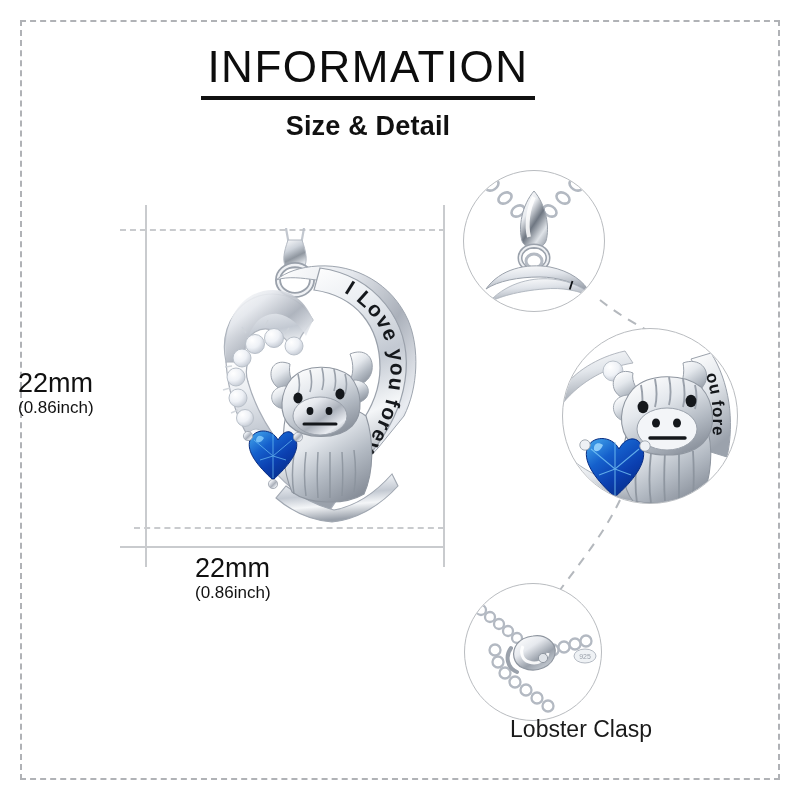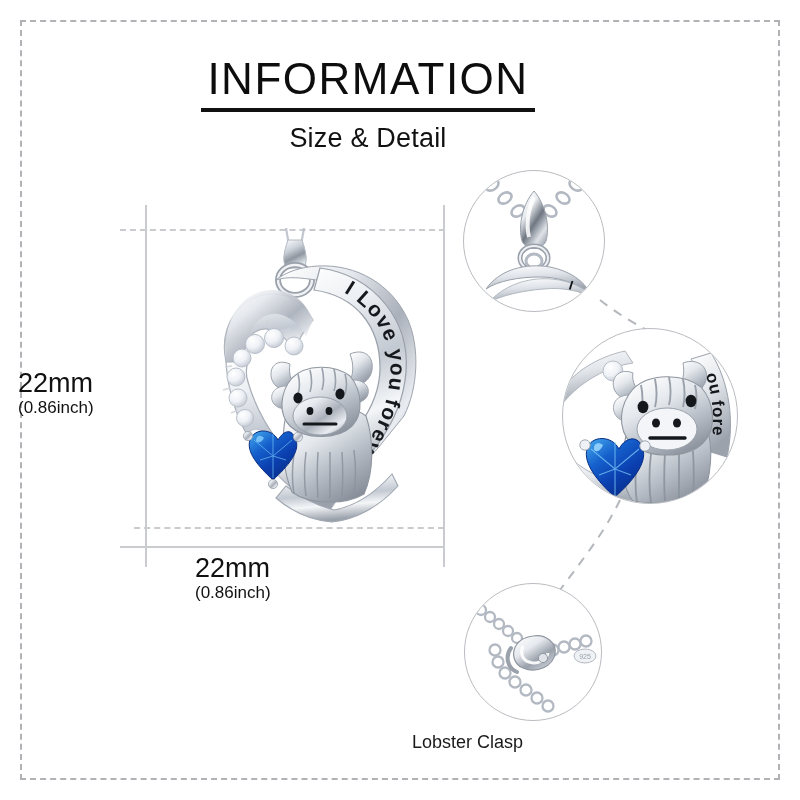--- a/index.html
+++ b/index.html
@@ -27,38 +27,38 @@
     position: absolute;
     left: 20px; top: 20px;
     width: 760px; height: 760px;
     border: 2px dashed #b0b2b6;
     box-sizing: border-box;
     pointer-events: none;
   }
   
   .header {
     position: absolute;
-    left: 0; top: 56px;
+    left: 0; top: 44px;
     width: 736px;
     text-align: center;
   }
   .title {
     font-size: 44px;
     letter-spacing: 1.5px;
     font-weight: 400;
     line-height: 1.05;
     color: #0d0d0d;
     display: inline-block;
     padding: 0 6px 6px 6px;
     border-bottom: 4px solid #111;
   }
   .subtitle {
     margin-top: 11px;
     font-size: 27px;
-    font-weight: 400;
+    font-weight: 700;
     color: #111;
     letter-spacing: 0.2px;
   }
   
   .guide-v {
     position: absolute;
     left: 145px; top: 205px;
     width: 2px; height: 362px;
     background: #c9cbce;
   }
@@ -115,24 +115,24 @@
     border-radius: 50%;
     background: #ffffff;
     overflow: hidden;
   }
   .circle-bail   { left: 463px; top: 170px;  width: 140px; height: 140px; }
   .circle-cow    { left: 562px; top: 328px;  width: 174px; height: 174px; }
   .circle-clasp  { left: 464px; top: 583px;  width: 136px; height: 136px; }
 
   .clasp-label {
     position: absolute;
-    left: 412px; top: 732px;
+    left: 412px; top: 716px;
     width: 240px;
-    text-align: left;
-    font-size: 18px;
+    text-align: right;
+    font-size: 23px;
     color: #1a1a1a;
   }
   .connector { position: absolute; left: 0; top: 0; width: 800px; height: 800px; pointer-events: none; }
   svg { display: block; }
 </style>
 </head>
 <body>
 
 <div id="stage">
 

